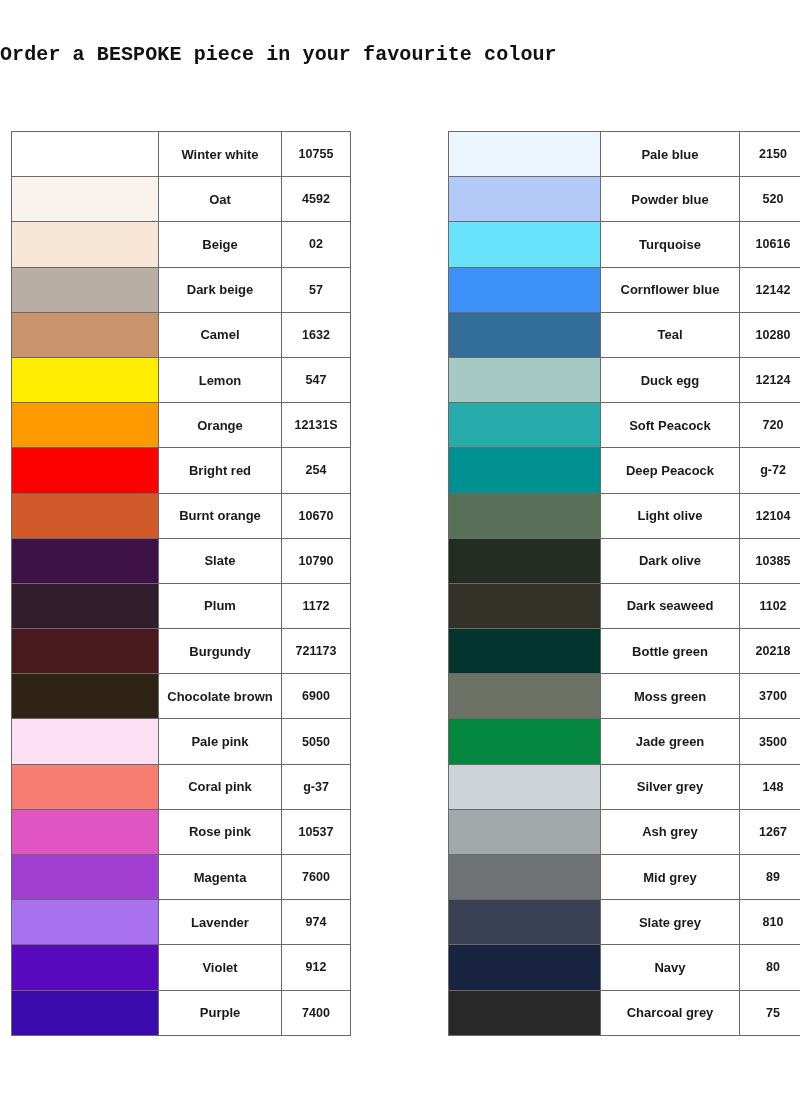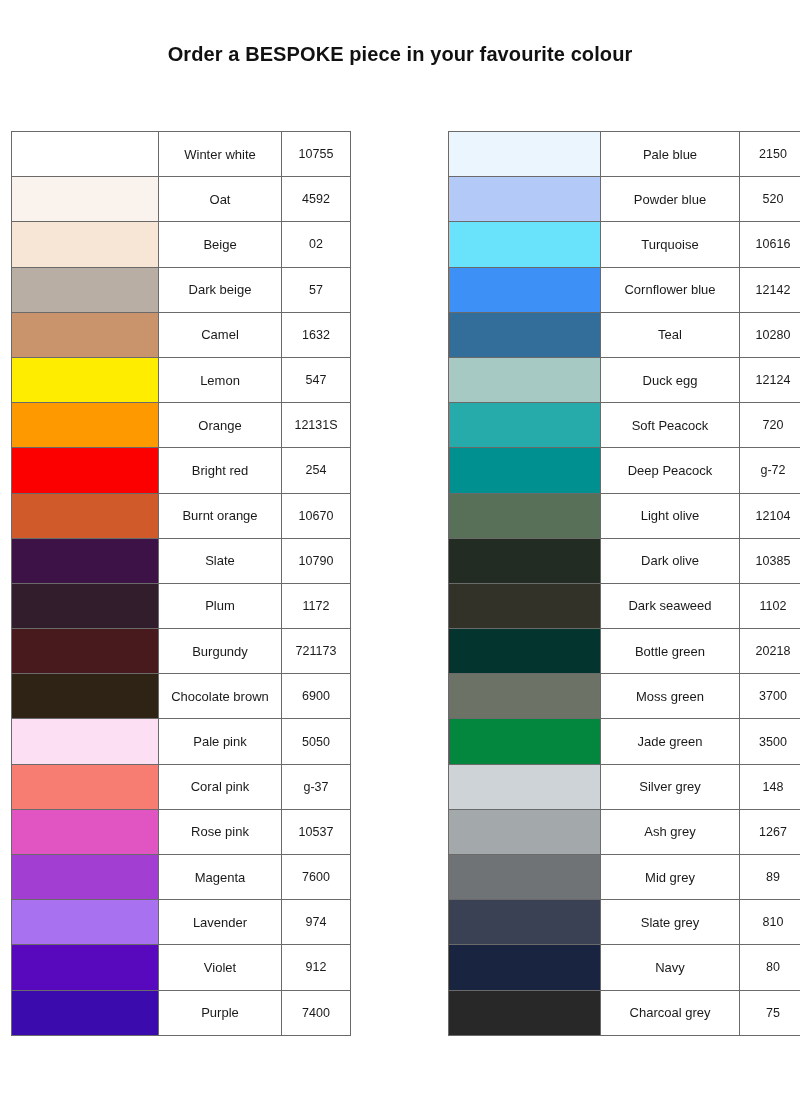--- a/index.html
+++ b/index.html
@@ -13,37 +13,38 @@
     font-family: "Liberation Sans", sans-serif;
     color: #000000;
     overflow: hidden;
     position: relative;
   }
   #page-title {
     position: absolute;
     top: 43px;
     left: 0;
     width: 800px;
-    text-align: center;
     font-size: 20px;
     font-weight: bold;
     letter-spacing: 0.1px;
     color: #111111;
+    font-family: Liberation Mono, monospace;
   }
   .tables-area {
     position: absolute;
     top: 131px;
     left: 0;
     width: 800px;
   }
   table.colour-table {
     position: absolute;
     border-collapse: collapse;
     table-layout: fixed;
     background: #0ea5e9;
+    font-weight: bold;
   }
   table.colour-table.left-table  { left: 11px;  width: 336px; }
   table.colour-table.right-table { left: 448px; width: 355px; border-radius: 15px; }
 
   table.colour-table td {
     border: 1px solid #6a6a6a;
     height: 44.2px;
     padding: 0;
     vertical-align: middle;
     background: #ffffff;

